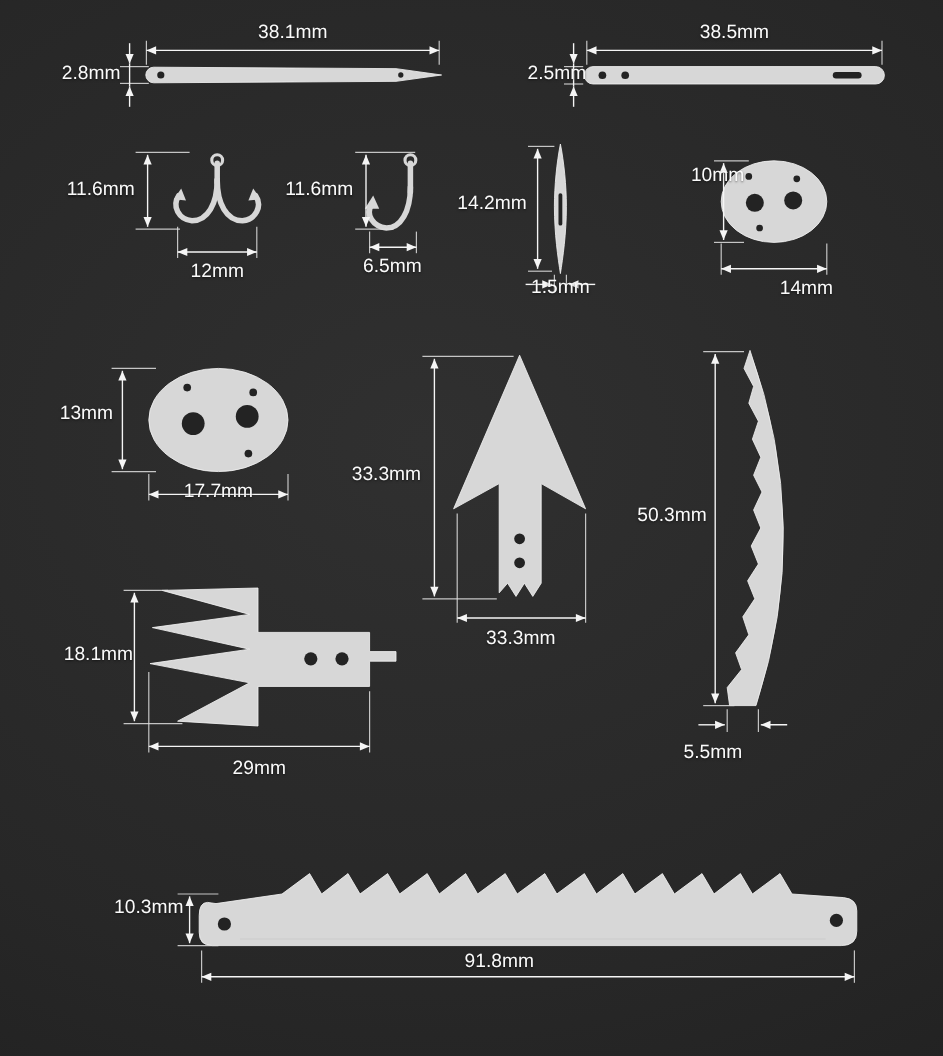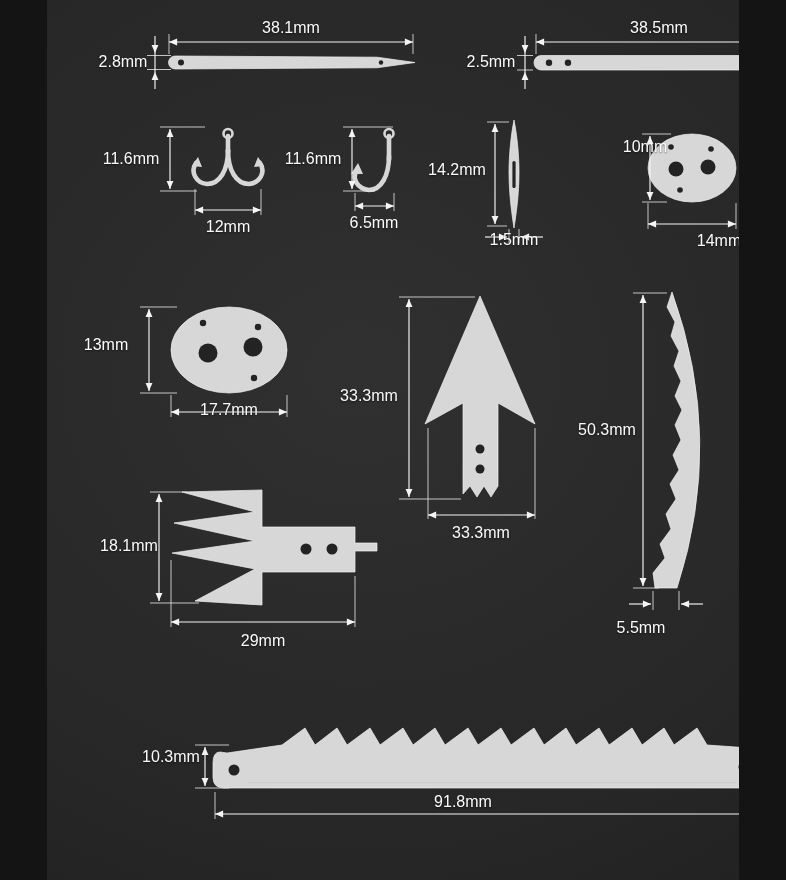--- a/index.html
+++ b/index.html
@@ -1,17 +1,17 @@
 <!DOCTYPE html>
 <html><head>
 <meta charset="utf-8">
 <style>
   *{box-sizing:border-box}
   html,body{margin:0;padding:0;background:#141414}
-  .canvas{position:relative;width:692px;height:880px;margin:0 auto;overflow:hidden;
+  .canvas{position:relative;width:786px;height:880px;margin:0 auto;overflow:hidden;
     background:radial-gradient(140% 100% at 45% 42%, #303030 0%, #272727 52%, #1b1b1b 100%);
     font-family:"Liberation Sans","DejaVu Sans",sans-serif;}
   .canvas>svg{position:absolute;left:0;top:0}
   .dim-label{position:absolute;transform:translate(-50%,-50%);color:#fafafa;
     font:400 16px/1.15 "Liberation Sans","DejaVu Sans",sans-serif;white-space:nowrap;
     text-shadow:0 1px 2px rgba(0,0,0,.55);}
   .metal{fill:#d7d7d7;stroke:#f1f1f1;stroke-width:.7}
   .hole{fill:#232323}
   .wire{fill:none;stroke:#d7d7d7;stroke-width:4.6;stroke-linecap:round}
   .eye{fill:none;stroke:#d7d7d7;stroke-width:2.6}
@@ -238,35 +238,35 @@
       <line class="ext" x1="168" y1="792" x2="168" y2="819"></line>
       <line class="ext" x1="712" y1="792" x2="712" y2="819"></line>
       <line class="dim" x1="168" y1="814" x2="712" y2="814" marker-start="url(#arr)" marker-end="url(#arr)"></line>
     </g>
   </svg>
 
   <div class="dim-label" style="left:244px;top:28px">38.1mm</div>
   <div class="dim-label" style="left:76px;top:62px">2.8mm</div>
 
   <div class="dim-label" style="left:612px;top:28px">38.5mm</div>
-  <div class="dim-label" style="left:444px;top:62px">2.5mm</div>
+  <div class="dim-label" style="left:464px;top:62px">2.5mm</div>
 
   <div class="dim-label" style="left:84px;top:159px">11.6mm</div>
   <div class="dim-label" style="left:181px;top:227px">12mm</div>
 
   <div class="dim-label" style="left:266px;top:159px">11.6mm</div>
   <div class="dim-label" style="left:327px;top:223px">6.5mm</div>
 
   <div class="dim-label" style="left:410px;top:170px">14.2mm</div>
   <div class="dim-label" style="left:467px;top:240px">1.5mm</div>
 
   <div class="dim-label" style="left:598px;top:147px">10mm</div>
   <div class="dim-label" style="left:672px;top:241px">14mm</div>
 
-  <div class="dim-label" style="left:59px;top:345px">13mm</div>
+  <div class="dim-label" style="left:72px;top:345px">13mm</div>
   <div class="dim-label" style="left:182px;top:410px">17.7mm</div>
 
   <div class="dim-label" style="left:322px;top:396px">33.3mm</div>
   <div class="dim-label" style="left:434px;top:533px">33.3mm</div>
 
   <div class="dim-label" style="left:560px;top:430px">50.3mm</div>
   <div class="dim-label" style="left:594px;top:628px">5.5mm</div>
 
   <div class="dim-label" style="left:82px;top:546px">18.1mm</div>
   <div class="dim-label" style="left:216px;top:641px">29mm</div>

